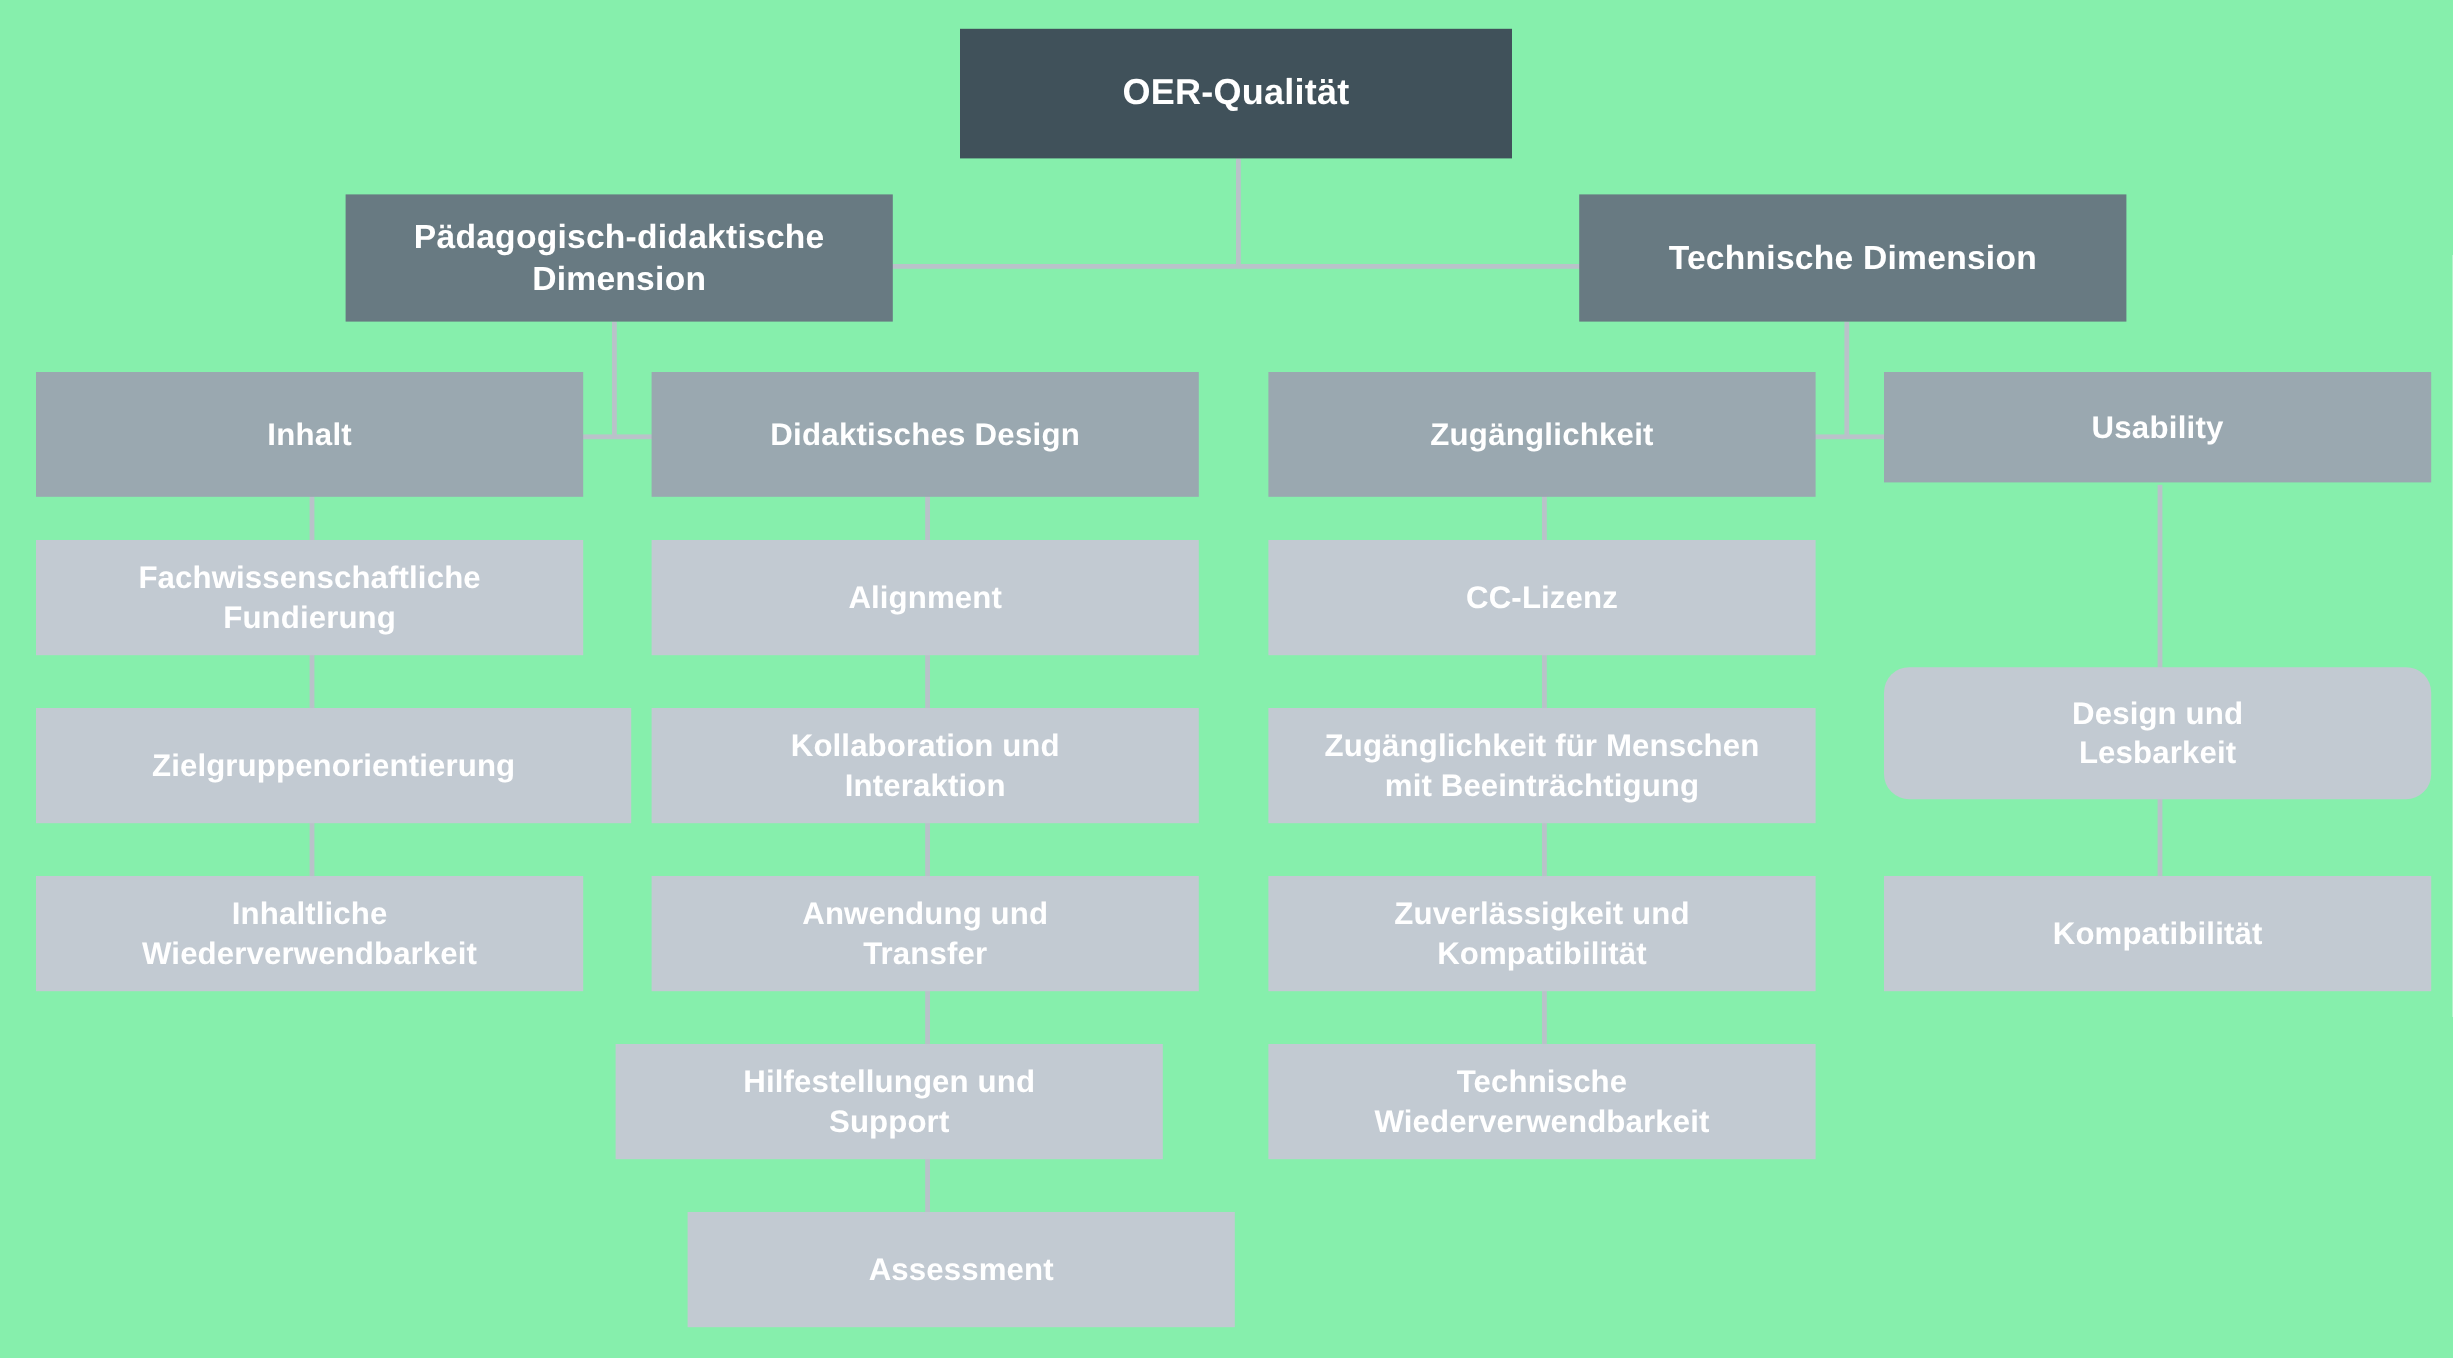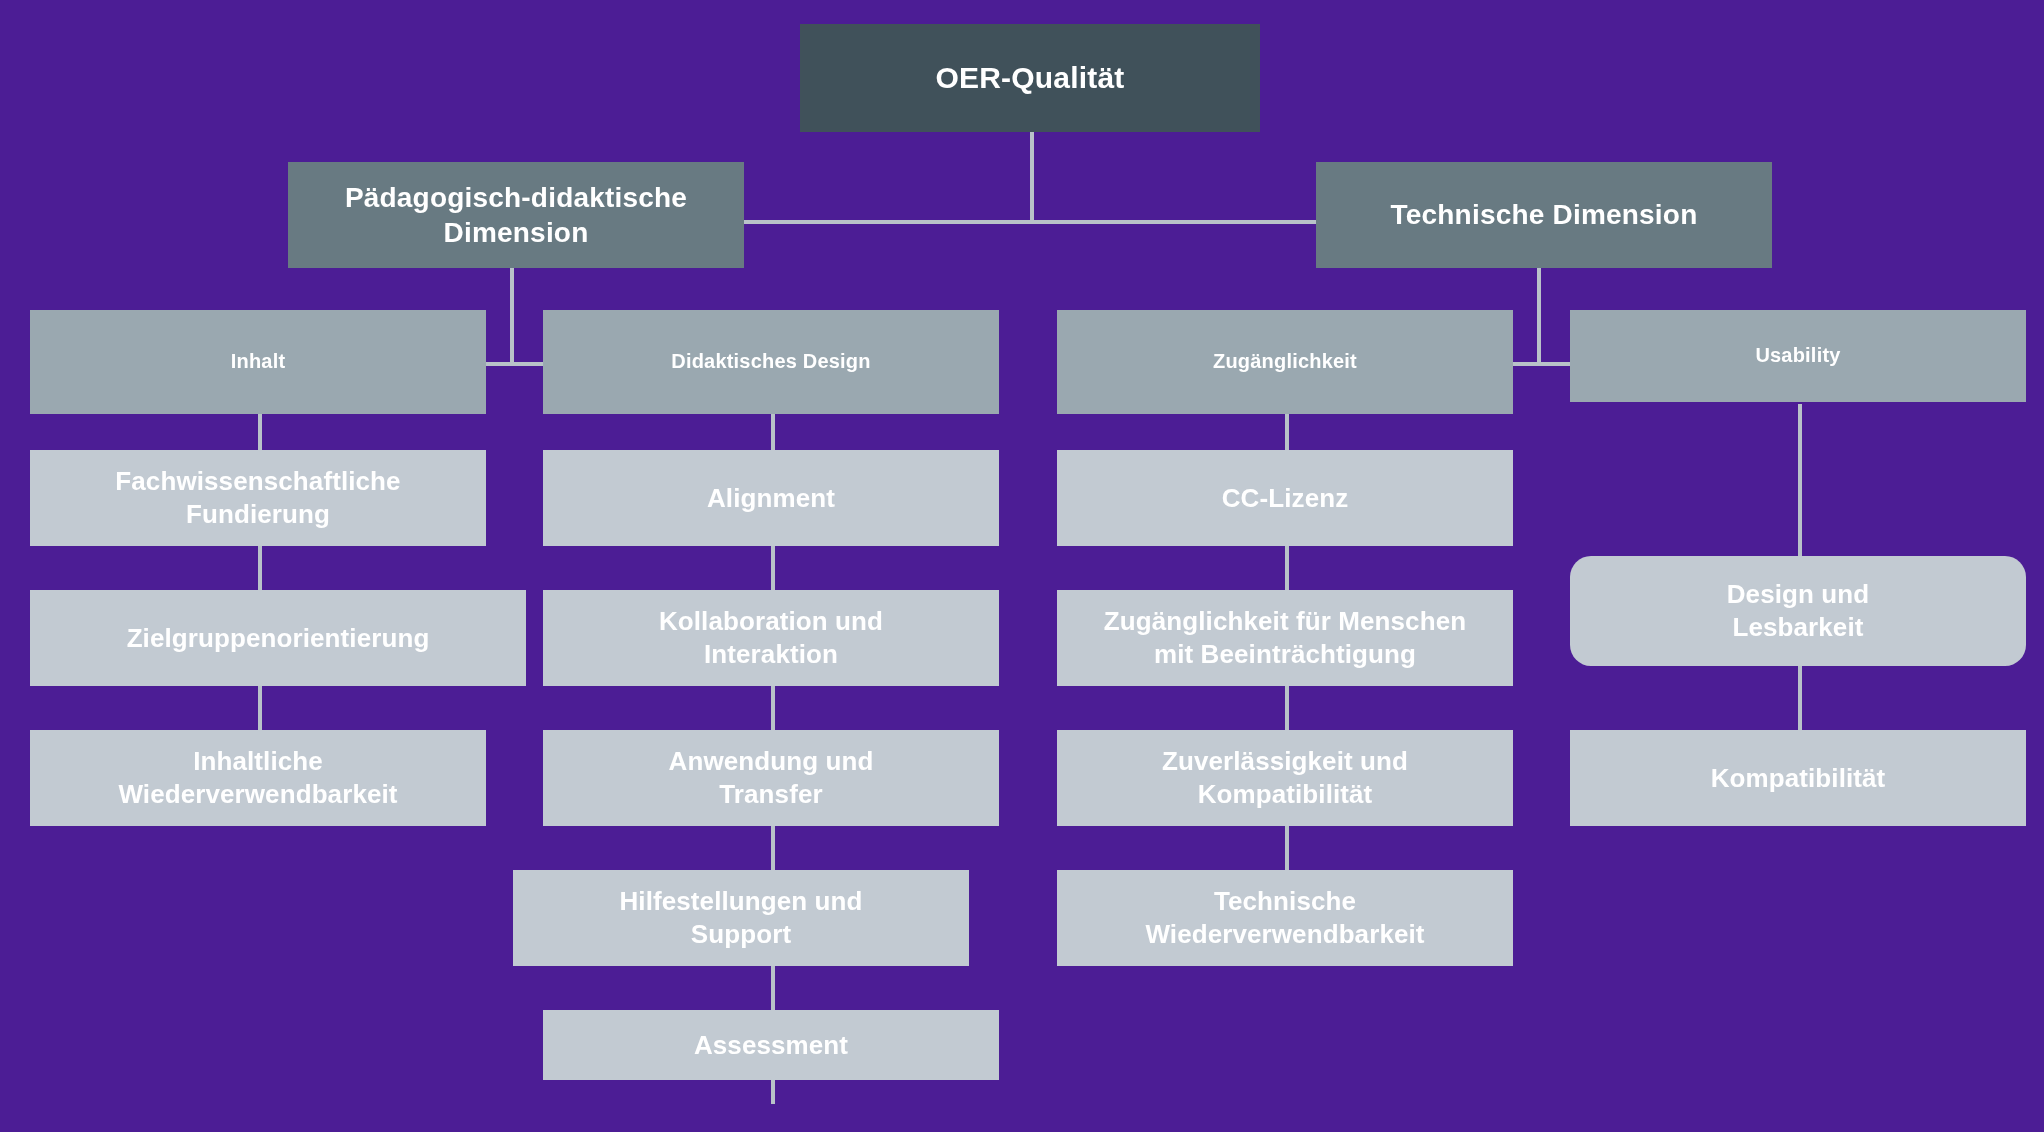--- a/index.html
+++ b/index.html
@@ -8,40 +8,40 @@
     padding: 0;
     background: #ffffff;
   }
   body {
     font-family: "Liberation Sans", "DejaVu Sans", sans-serif;
   }
   #stage {
     position: relative;
     width: 2044px;
     height: 1132px;
-    background: #4c1d95;
+    background: #86efac;
     overflow: hidden;
   }
   .node {
     position: absolute;
     box-sizing: border-box;
     display: flex;
     align-items: center;
     justify-content: center;
     text-align: center;
     color: #ffffff;
     font-weight: bold;
     line-height: 1.26;
     padding: 4px 10px;
     z-index: 3;
     white-space: pre-line;
   }
   .lvl-root  { background: #40515a; font-size: 30px; letter-spacing: .2px; }
   .lvl-dim   { background: #687a82; font-size: 28px; letter-spacing: .2px; }
-  .lvl-cat   { background: #9aa8b0; font-size: 20px; letter-spacing: .2px; }
+  .lvl-cat   { background: #9aa8b0; font-size: 26px; letter-spacing: .2px; }
   .lvl-leaf  { background: #c2cad2; font-size: 26px; letter-spacing: .1px; }
 
   .connector {
     position: absolute;
     background: #b9c2c9;
     z-index: 1;
   }
   .connector.v { width: 4px; }
   .connector.h { height: 4px; }
 </style>
@@ -92,21 +92,21 @@
 
   <div class="node lvl-leaf" style="left:543px; top:590px; width:456px; height:96px;">Kollaboration und
 Interaktion</div>
 
   <div class="node lvl-leaf" style="left:543px; top:730px; width:456px; height:96px;">Anwendung und
 Transfer</div>
 
   <div class="node lvl-leaf" style="left:513px; top:870px; width:456px; height:96px;">Hilfestellungen und
 Support</div>
 
-  <div class="node lvl-leaf" style="left:543px; top:1010px; width:456px; height:70px;">Assessment</div>
+  <div class="node lvl-leaf" style="left:573px; top:1010px; width:456px; height:96px;">Assessment</div>
 
   <div class="node lvl-leaf" style="left:1057px; top:450px; width:456px; height:96px;">CC-Lizenz</div>
 
   <div class="node lvl-leaf" style="left:1057px; top:590px; width:456px; height:96px;">Zugänglichkeit für Menschen
 mit Beeinträchtigung</div>
 
   <div class="node lvl-leaf" style="left:1057px; top:730px; width:456px; height:96px;">Zuverlässigkeit und
 Kompatibilität</div>
 
   <div class="node lvl-leaf" style="left:1057px; top:870px; width:456px; height:96px;">Technische

